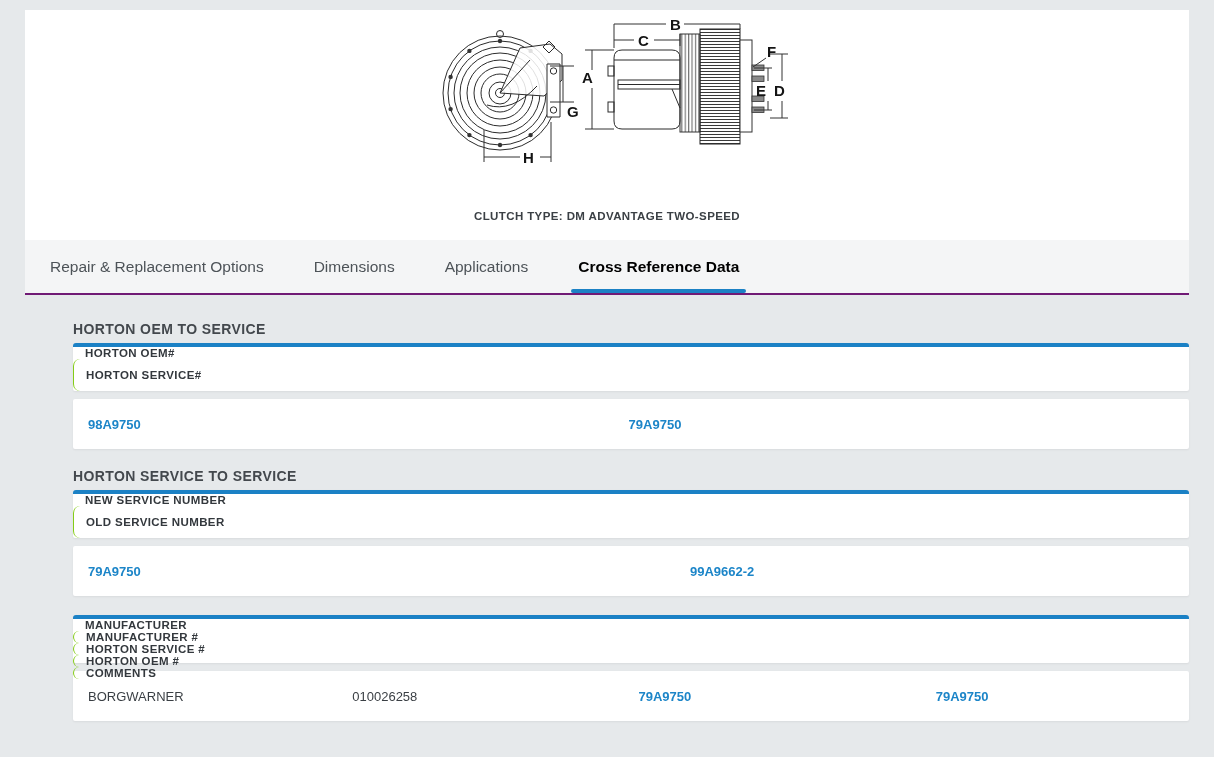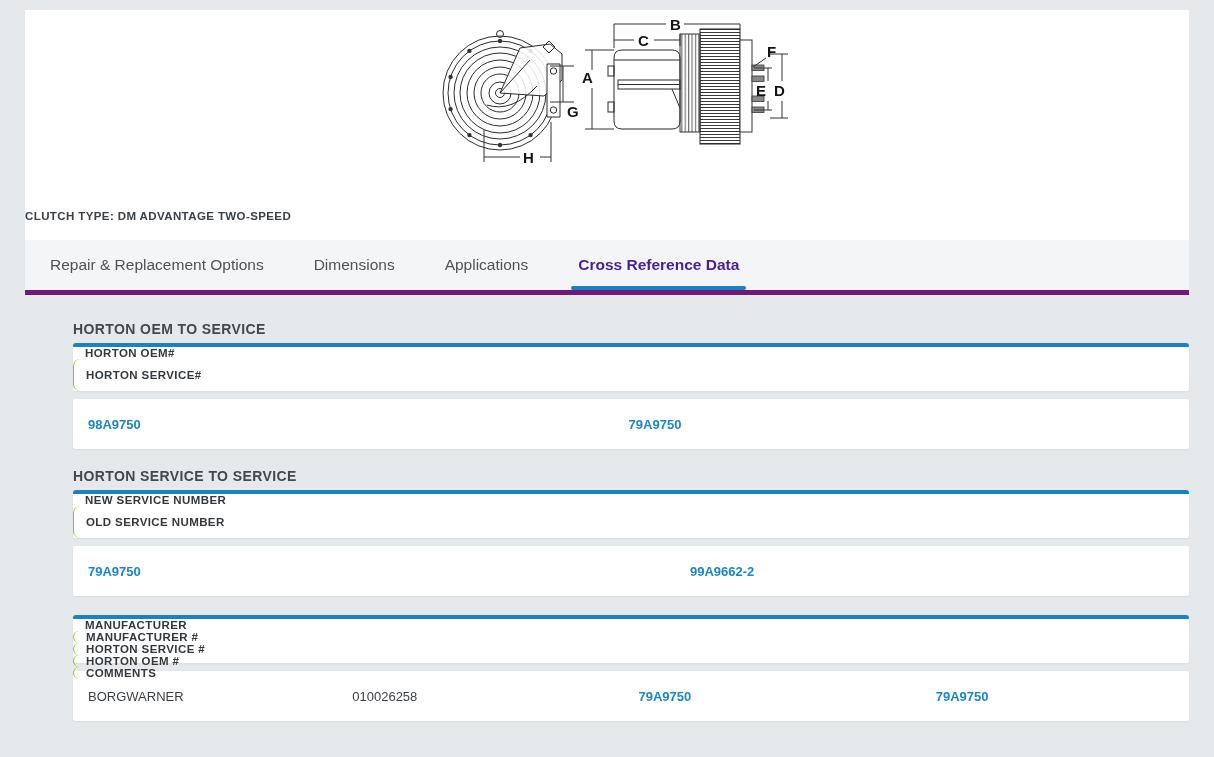--- a/index.html
+++ b/index.html
@@ -13,47 +13,48 @@
 
   
   .card-top {
     margin:10px 25px 0;
     height:230px;
     background:#ffffff;
   }
   .card-top svg { display:block; margin:8px auto 0; }
   .diagram-caption {
     margin-top:42px;
+    text-align:center;
     font-size:11.5px;
     font-weight:bold;
     letter-spacing:.4px;
     color:#3b4045;
   }
 
   
   .tabbar {
     margin:0 25px;
     height:55px;
     background:#f4f5f6;
-    border-bottom:5px solid #701a75;
+    border-bottom:2px solid #701a75;
     display:flex;
     align-items:stretch;
     gap:50px;
     padding-left:25px;
   }
   .tab {
     position:relative;
     display:flex;
     align-items:center;
     font-size:15.5px;
     color:#4d5358;
     cursor:pointer;
     white-space:nowrap;
   }
-  .tab.active { color:#4c1d95; font-weight:bold; }
+  .tab.active { color:#000000; font-weight:bold; }
   .tab.active::after {
     content:"";
     position:absolute;
     left:-7px; right:-7px; bottom:0;
     height:4px;
     background:#1b81c5;
     border-radius:2px;
   }
 
   

